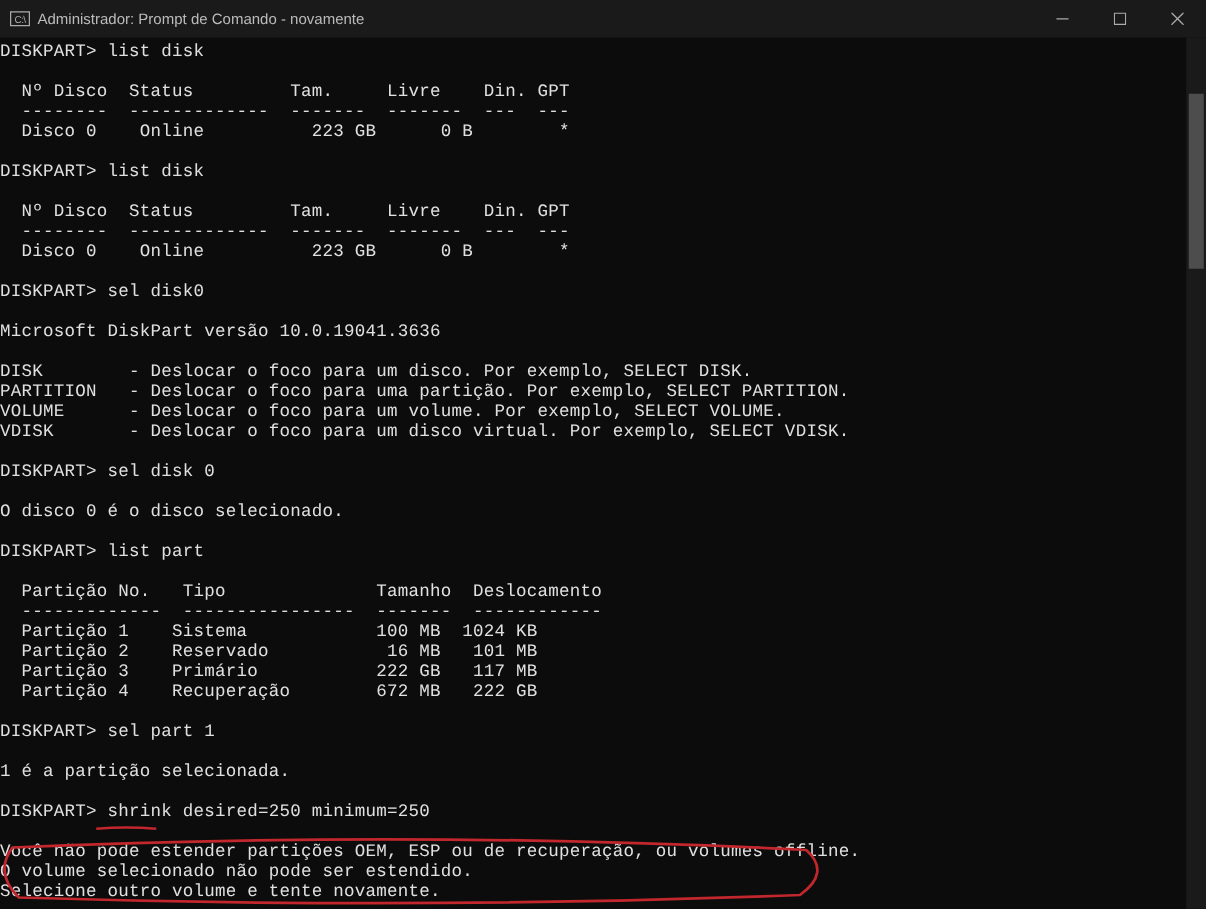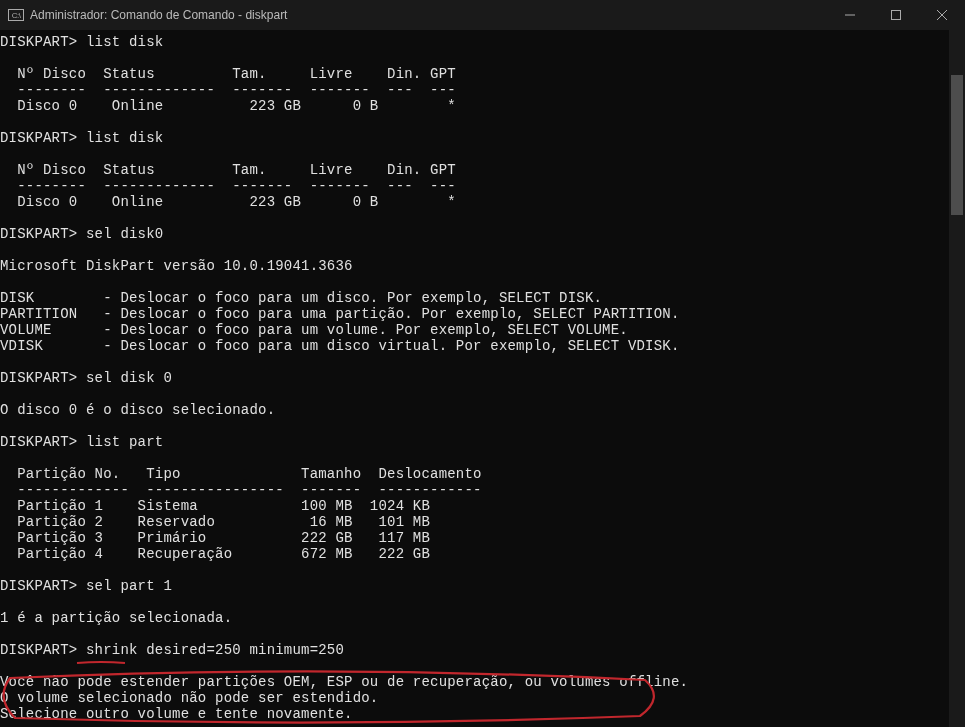--- a/index.html
+++ b/index.html
@@ -61,21 +61,21 @@
     position: absolute;
     pointer-events: none;
   }
 </style>
 </head>
 <body>
 
 <div class="titlebar">
   <div class="titlebar-left">
     <span class="titlebar-icon">C:\</span>
-    <span>Administrador: Comando de Comando - diskpart</span>
+    <span>Administrador: Prompt de Comando - novamente</span>
   </div>
   <div class="win-controls">
     <div class="win-btn">
       <svg width="10" height="10">
           <line x1="0" y1="5" x2="10" y2="5"></line>
         </svg>
     </div>
     <div class="win-btn">
       <svg width="10" height="10">
           <rect x="0.5" y="0.5" width="9" height="9"></rect>

